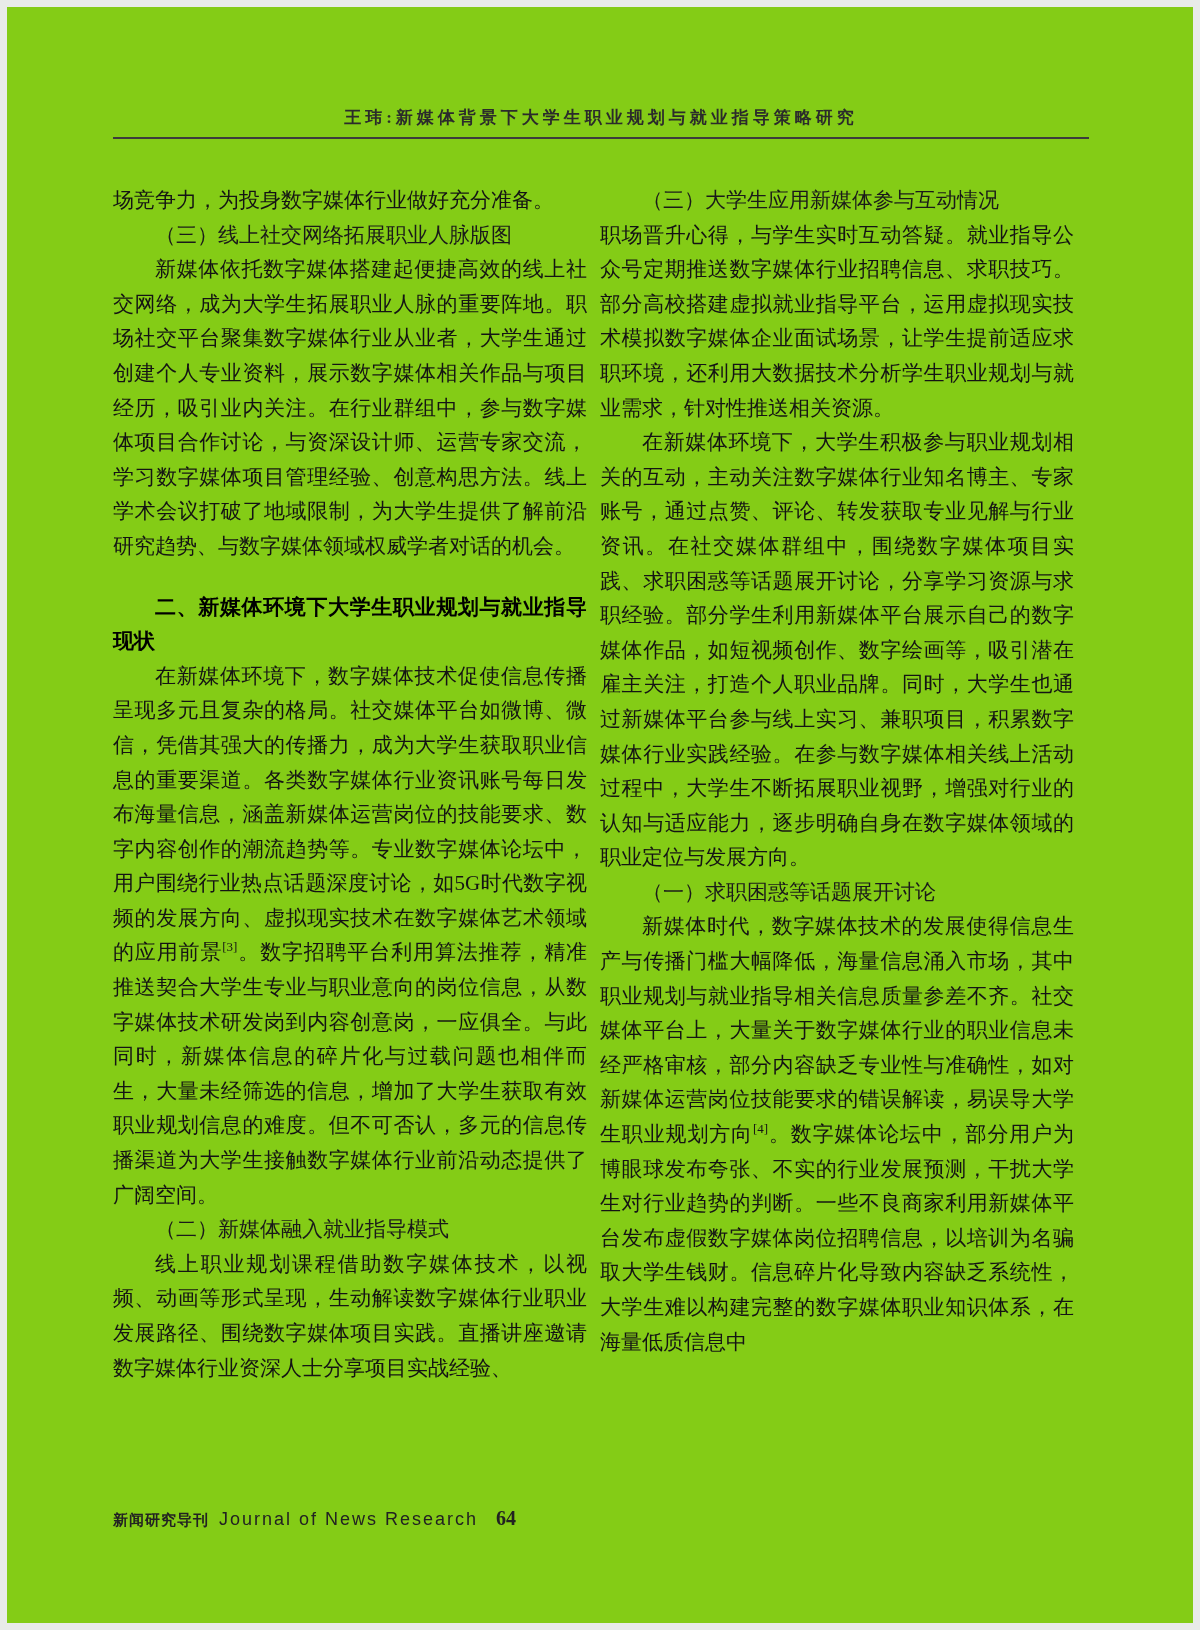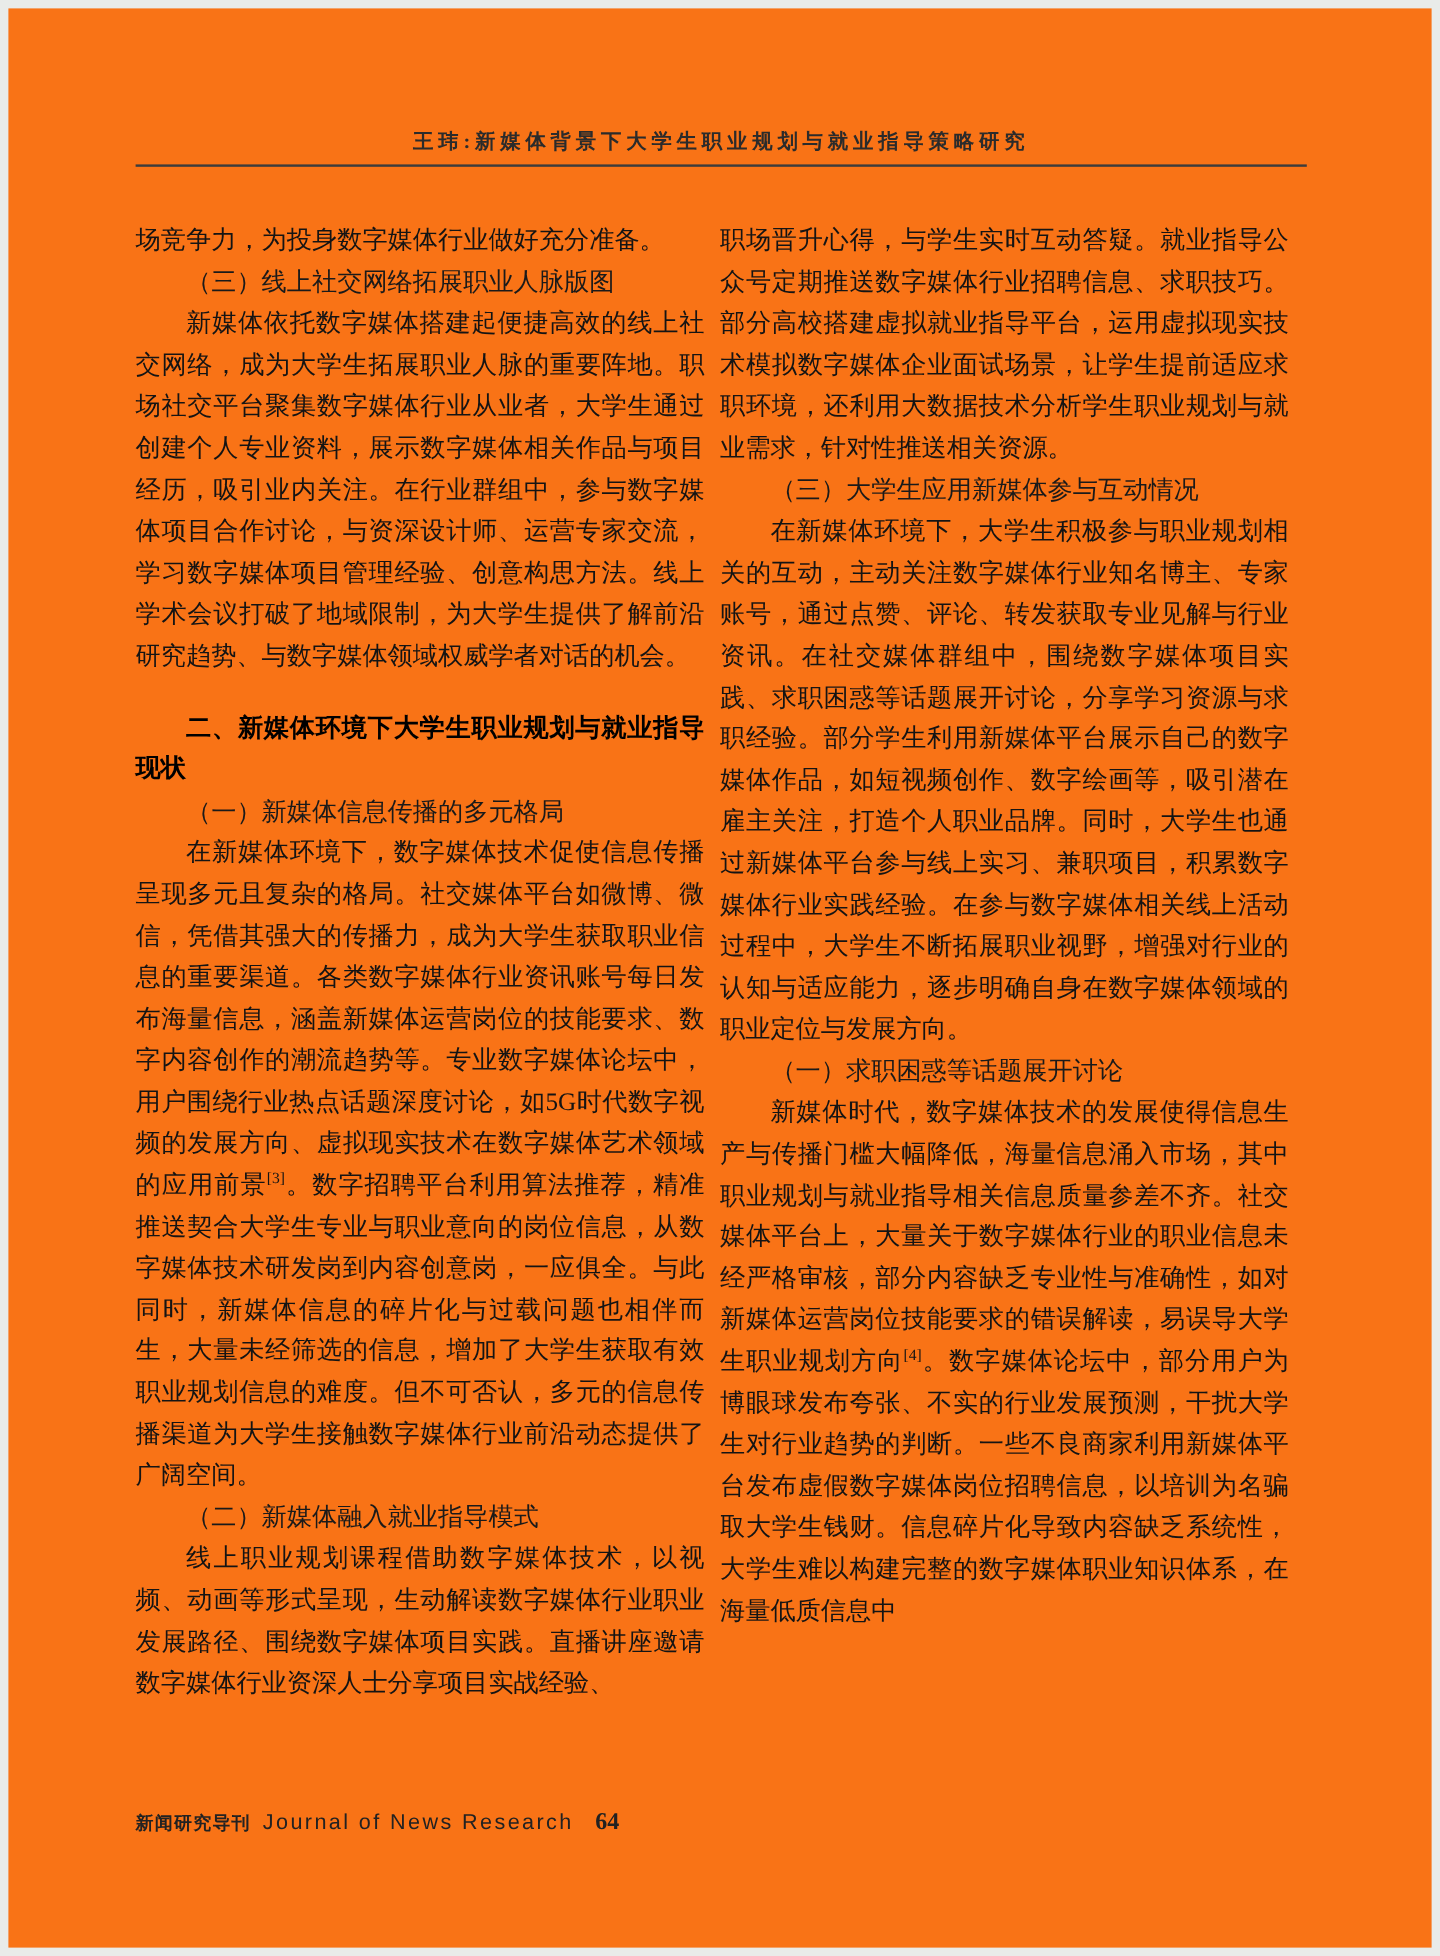--- a/index.html
+++ b/index.html
@@ -3,21 +3,21 @@
 <meta charset="utf-8">
 <style>
   html,body{margin:0;padding:0;}
   body{
     width:1200px;height:1630px;position:relative;overflow:hidden;
     background:#e9ebe9;
     font-family:"Liberation Serif","DejaVu Serif",serif;
   }
   .page{
     position:absolute;left:7px;top:7px;width:1186px;height:1616px;
-    background:#f97316;
+    background:#84cc16;
   }
   .running-header{
     position:absolute;top:99px;left:106px;width:976px;
     text-align:center;font-size:17px;letter-spacing:4px;color:#2b2b2b;
     font-weight:600;
   }
   .header-rule{
     position:absolute;top:130px;left:106px;width:976px;height:0;
     border-top:2px solid #3c3c3c;
   }
@@ -66,28 +66,27 @@
   <div class="running-header">王玮:新媒体背景下大学生职业规划与就业指导策略研究</div>
 
   <div class="header-rule"></div>
 
   <div class="columns">
     <div class="col">
         <p class="blk cont">场竞争力，为投身数字媒体行业做好充分准备。</p>
         <p class="blk sub">（三）线上社交网络拓展职业人脉版图</p>
         <p class="blk body">新媒体依托数字媒体搭建起便捷高效的线上社交网络，成为大学生拓展职业人脉的重要阵地。职场社交平台聚集数字媒体行业从业者，大学生通过创建个人专业资料，展示数字媒体相关作品与项目经历，吸引业内关注。在行业群组中，参与数字媒体项目合作讨论，与资深设计师、运营专家交流，学习数字媒体项目管理经验、创意构思方法。线上学术会议打破了地域限制，为大学生提供了解前沿研究趋势、与数字媒体领域权威学者对话的机会。</p>
         <p class="blk h2">二、新媒体环境下大学生职业规划与就业指导现状</p>
-        <p class="blk sub">（一）新媒体信息传播的多元格局</p>
         <p class="blk body">在新媒体环境下，数字媒体技术促使信息传播呈现多元且复杂的格局。社交媒体平台如微博、微信，凭借其强大的传播力，成为大学生获取职业信息的重要渠道。各类数字媒体行业资讯账号每日发布海量信息，涵盖新媒体运营岗位的技能要求、数字内容创作的潮流趋势等。专业数字媒体论坛中，用户围绕行业热点话题深度讨论，如5G时代数字视频的发展方向、虚拟现实技术在数字媒体艺术领域的应用前景<sup>[3]</sup>。数字招聘平台利用算法推荐，精准推送契合大学生专业与职业意向的岗位信息，从数字媒体技术研发岗到内容创意岗，一应俱全。与此同时，新媒体信息的碎片化与过载问题也相伴而生，大量未经筛选的信息，增加了大学生获取有效职业规划信息的难度。但不可否认，多元的信息传播渠道为大学生接触数字媒体行业前沿动态提供了广阔空间。</p>
         <p class="blk sub">（二）新媒体融入就业指导模式</p>
         <p class="blk body">线上职业规划课程借助数字媒体技术，以视频、动画等形式呈现，生动解读数字媒体行业职业发展路径、围绕数字媒体项目实践。直播讲座邀请数字媒体行业资深人士分享项目实战经验、</p>
       </div>
     <div class="col">
+        <p class="blk sub">（三）大学生应用新媒体参与互动情况</p>
         <p class="blk cont">职场晋升心得，与学生实时互动答疑。就业指导公众号定期推送数字媒体行业招聘信息、求职技巧。部分高校搭建虚拟就业指导平台，运用虚拟现实技术模拟数字媒体企业面试场景，让学生提前适应求职环境，还利用大数据技术分析学生职业规划与就业需求，针对性推送相关资源。</p>
-        <p class="blk sub">（三）大学生应用新媒体参与互动情况</p>
         <p class="blk body">在新媒体环境下，大学生积极参与职业规划相关的互动，主动关注数字媒体行业知名博主、专家账号，通过点赞、评论、转发获取专业见解与行业资讯。在社交媒体群组中，围绕数字媒体项目实践、求职困惑等话题展开讨论，分享学习资源与求职经验。部分学生利用新媒体平台展示自己的数字媒体作品，如短视频创作、数字绘画等，吸引潜在雇主关注，打造个人职业品牌。同时，大学生也通过新媒体平台参与线上实习、兼职项目，积累数字媒体行业实践经验。在参与数字媒体相关线上活动过程中，大学生不断拓展职业视野，增强对行业的认知与适应能力，逐步明确自身在数字媒体领域的职业定位与发展方向。</p>
         <p class="blk sub">（一）求职困惑等话题展开讨论</p>
         <p class="blk body">新媒体时代，数字媒体技术的发展使得信息生产与传播门槛大幅降低，海量信息涌入市场，其中职业规划与就业指导相关信息质量参差不齐。社交媒体平台上，大量关于数字媒体行业的职业信息未经严格审核，部分内容缺乏专业性与准确性，如对新媒体运营岗位技能要求的错误解读，易误导大学生职业规划方向<sup>[4]</sup>。数字媒体论坛中，部分用户为博眼球发布夸张、不实的行业发展预测，干扰大学生对行业趋势的判断。一些不良商家利用新媒体平台发布虚假数字媒体岗位招聘信息，以培训为名骗取大学生钱财。信息碎片化导致内容缺乏系统性，大学生难以构建完整的数字媒体职业知识体系，在海量低质信息中</p>
       </div>
   </div>
 
   <div class="footer">
     <span class="cn">新闻研究导刊</span>
     <span class="en">Journal of News Research</span>
     <span class="pn">64</span>

